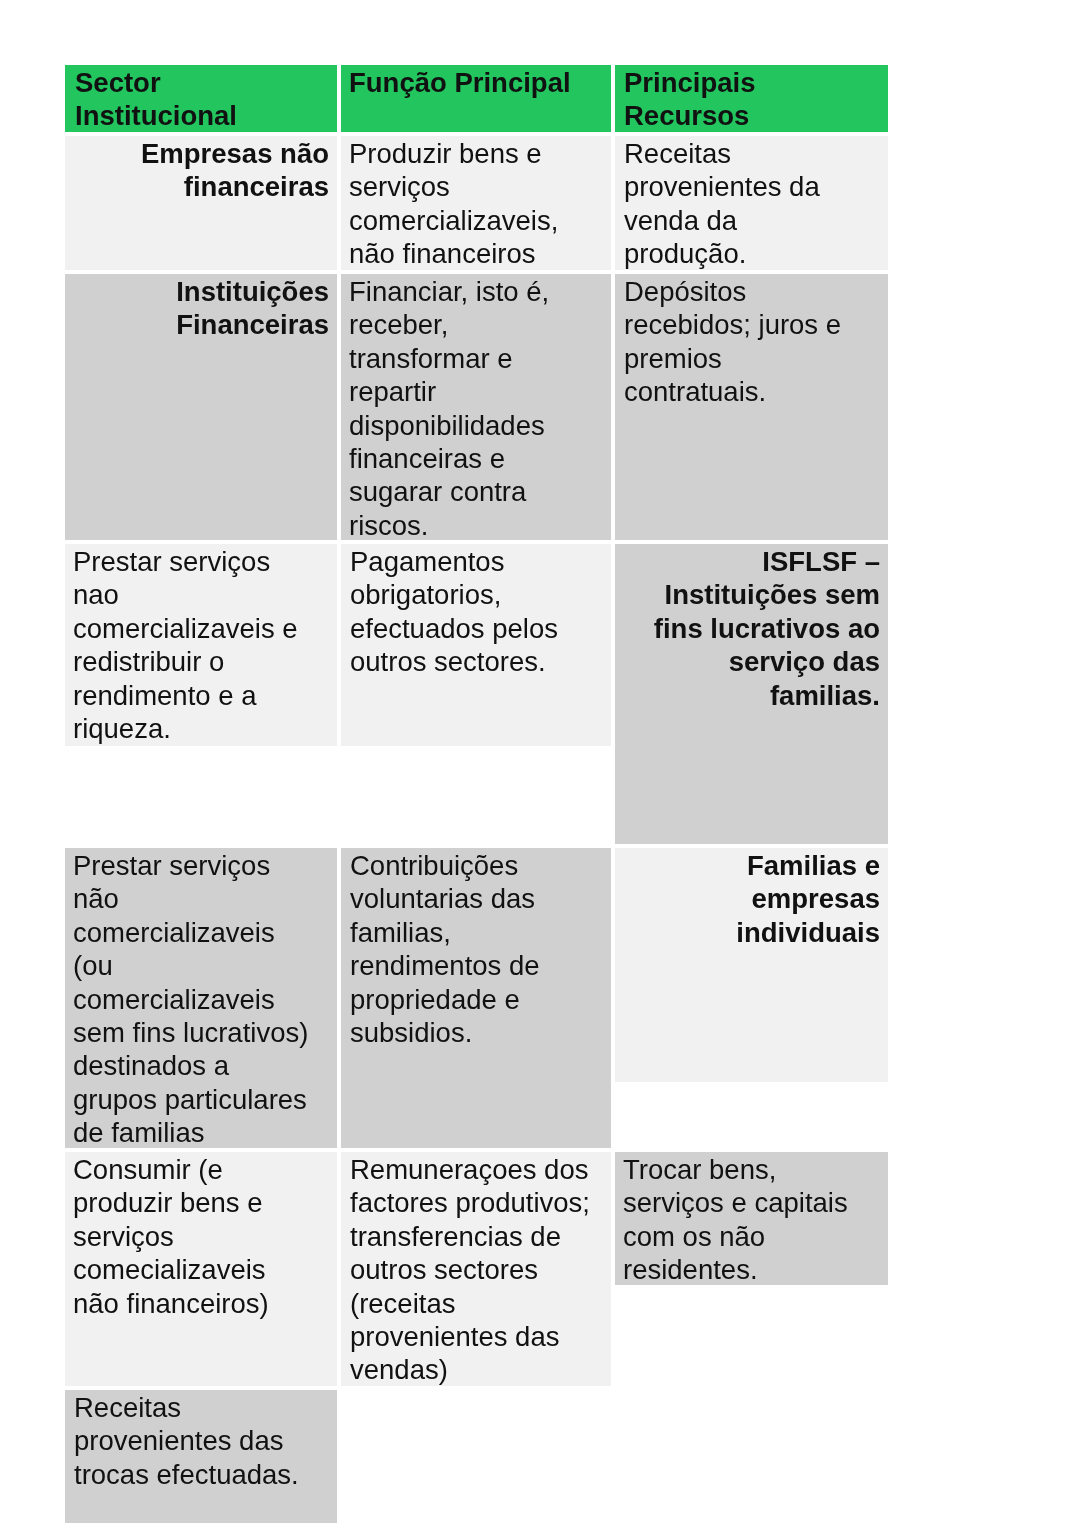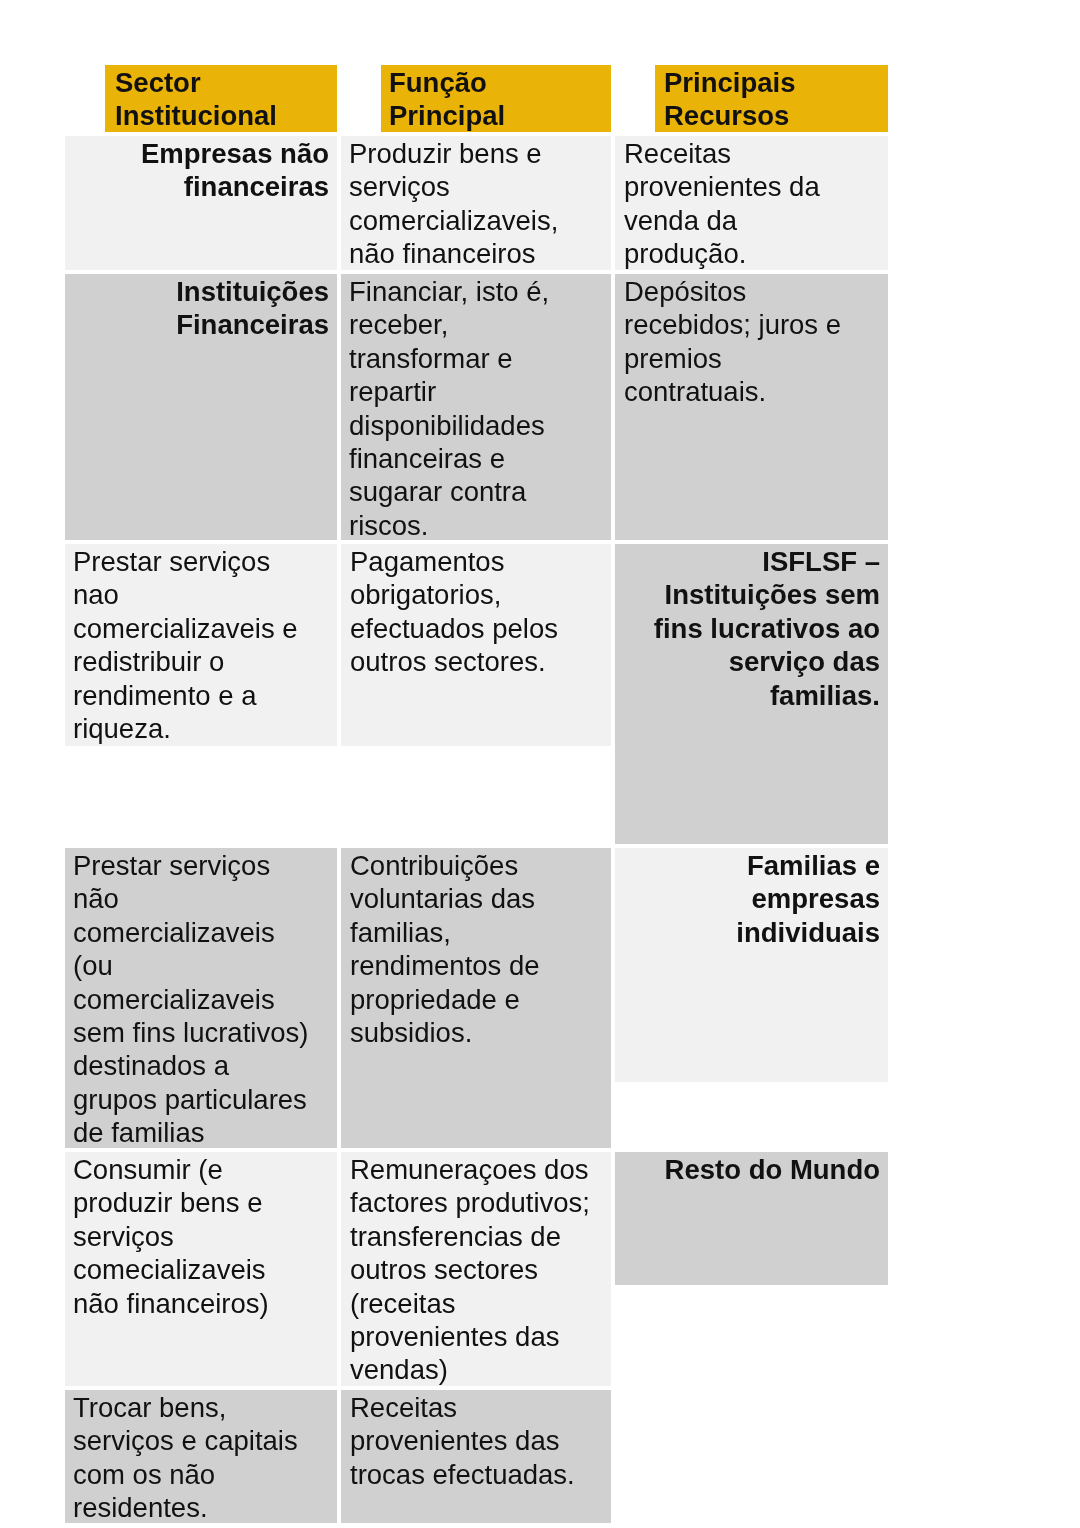--- a/index.html
+++ b/index.html
@@ -25,21 +25,21 @@
       row-gap: 4px;
     }
     .cell {
       box-sizing: border-box;
       padding: 1px 8px 0 10px;
       font-size: 27.5px;
       line-height: 33.4px;
       white-space: pre-line;
       letter-spacing: 0px;
     }
-    .cell.head { background: #eab308; font-weight: bold; margin-left: 40px; }
+    .cell.head { background: #22c55e; font-weight: bold; }
     .cell.sector { font-weight: bold; text-align: right; }
     .row-light .cell, .cell.light { background: #f1f1f1; }
     .cell.dark { background: #d0d0d0; }
     .cell.col2 { padding-left: 8px; }
     .cell.col3 { padding-left: 9px; }
   </style>
 </head>
 <body>
 
 <div class="table">
@@ -117,21 +117,20 @@
 comecializaveis
 não financeiros)</div>
   <div class="cell light col3" style="height:234px">Remuneraçoes dos
 factores produtivos;
 transferencias de
 outros sectores
 (receitas
 provenientes das
 vendas)</div>
 
-  <div class="cell sector dark" style="height:133px">Resto do Mundo</div>
   <div class="cell dark col2" style="height:133px">Trocar bens,
 serviços e capitais
 com os não
 residentes.</div>
   <div class="cell dark col3" style="height:133px">Receitas
 provenientes das
 trocas efectuadas.</div>
 </div>
 
 </body></html>

